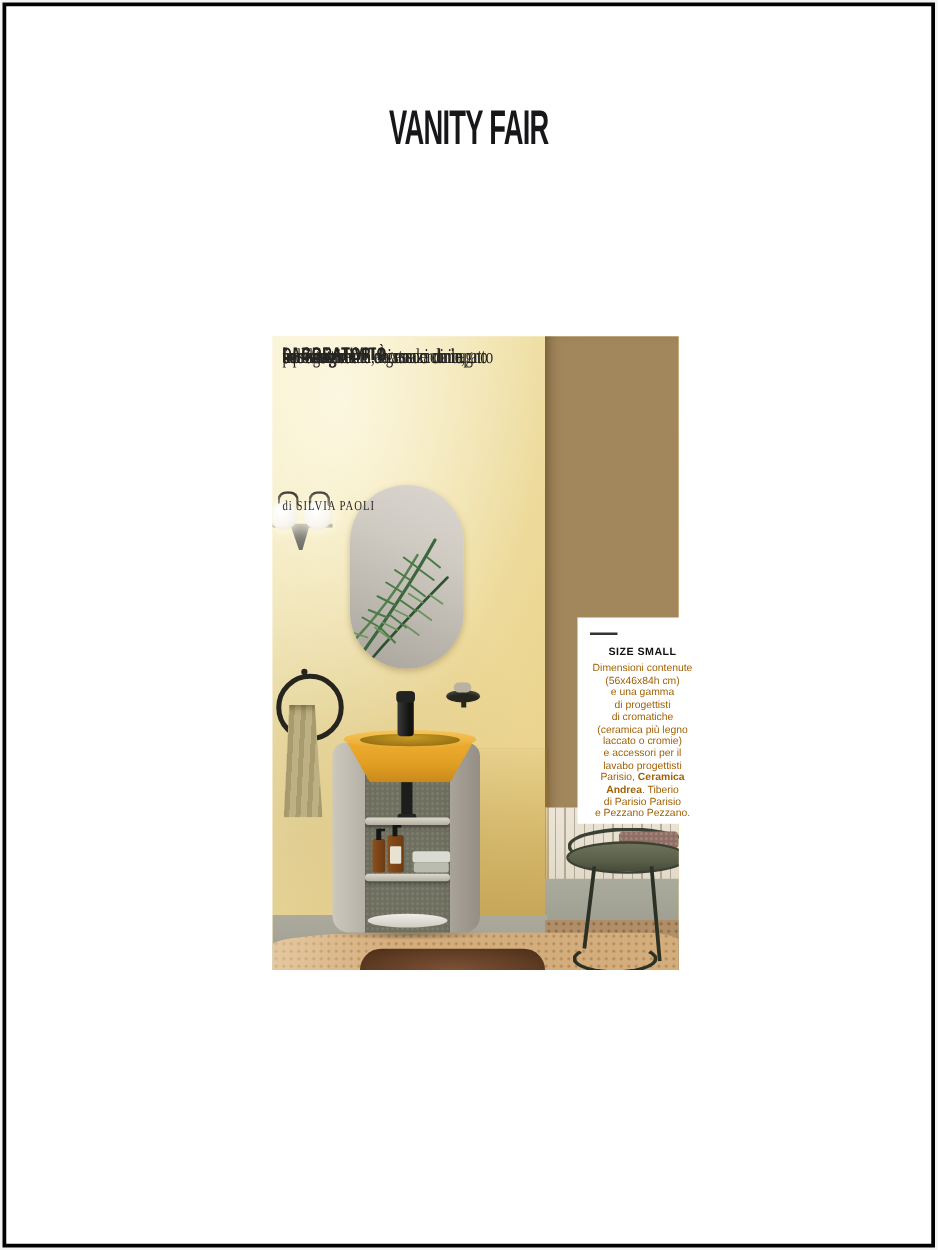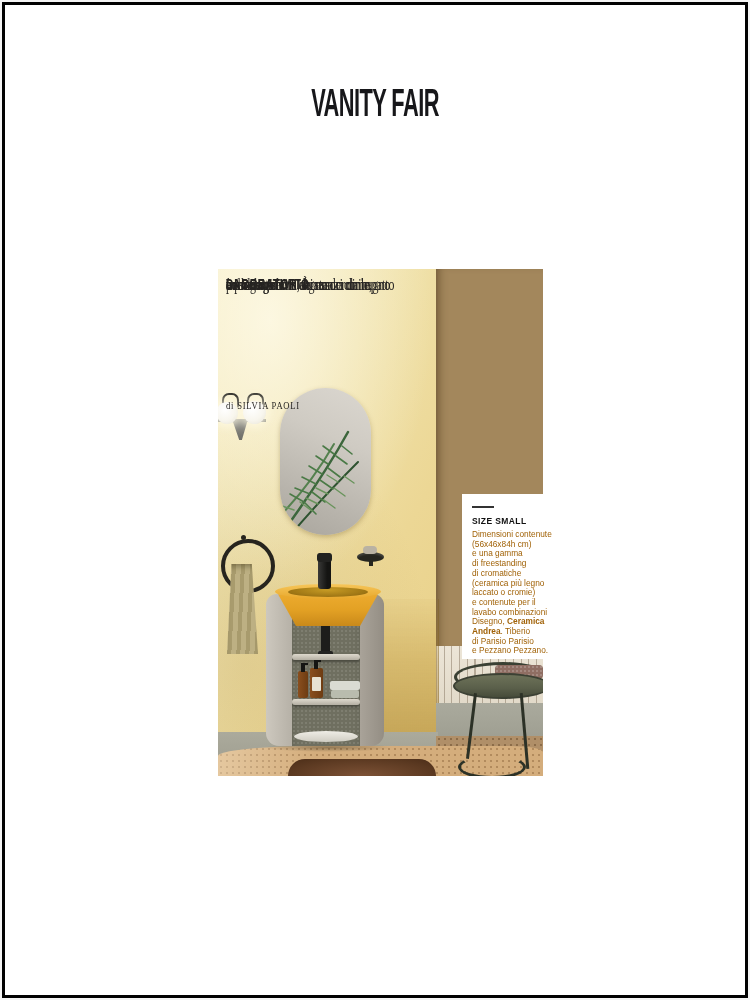--- a/index.html
+++ b/index.html
@@ -154,21 +154,21 @@
     font-family:"Liberation Serif",serif;font-size:17px;line-height:19.5px;
     transform:scaleX(.70);transform-origin:left top;}
   .intro .tline .b{font-family:"Liberation Sans",sans-serif;font-weight:700;
     font-size:14.5px;letter-spacing:1.2px;}
   .byline{left:8px;top:130px;white-space:nowrap;color:#2a2826;
     font-family:"Liberation Serif",serif;font-size:11px;letter-spacing:1px;
     transform:scaleX(.78);transform-origin:left top;}
   
   .sidebox{
     position:absolute;left:457px;top:489px;width:94px;height:165px;background:#ffffff;
-    padding:10px 0 0 10px;box-sizing:border-box;overflow:hidden;z-index:20;
+    padding:10px 0 0 10px;box-sizing:border-box;overflow:hidden;z-index:20;text-align:center;
   }
   .sidebox .dash{width:22px;height:2px;background:#333;margin:2px 0 8px 0;}
   .sidebox .title{font-weight:700;font-size:8.5px;letter-spacing:.4px;color:#111;}
   .side-body{margin-top:4px;color:#a16207;}
   .side-body .tline{white-space:nowrap;font-size:8.3px;line-height:9.7px;}
   .side-body .tline .b{font-weight:700;}
   
   .palm{left:-6px;top:22px;width:100px;height:130px;}
 </style>
 </head>
@@ -301,26 +301,26 @@
     <div class="byline">di SILVIA PAOLI</div>
   </div>
 
   <div class="sidebox">
     <div class="dash"></div>
     <div class="title">SIZE SMALL</div>
     <div class="side-body">
         <div class="tline"><span>Dimensioni contenute</span></div>
         <div class="tline"><span>(56x46x84h cm)</span></div>
         <div class="tline"><span>e una gamma</span></div>
-        <div class="tline"><span>di freestanding</span></div>
+        <div class="tline"><span>di progettisti</span></div>
         <div class="tline"><span>di cromatiche</span></div>
         <div class="tline"><span>(ceramica più legno</span></div>
         <div class="tline"><span>laccato o cromie)</span></div>
-        <div class="tline"><span>e contenute per il</span></div>
-        <div class="tline"><span>lavabo combinazioni</span></div>
-        <div class="tline"><span>Disegno, </span><span class="b">Ceramica</span></div>
+        <div class="tline"><span>e accessori per il</span></div>
+        <div class="tline"><span>lavabo progettisti</span></div>
+        <div class="tline"><span>Parisio, </span><span class="b">Ceramica</span></div>
         <div class="tline"><span class="b">Andrea</span><span>. Tiberio</span></div>
         <div class="tline"><span>di Parisio Parisio</span></div>
         <div class="tline"><span>e Pezzano Pezzano.</span></div>
       </div>
   </div>
 
 </div>
 
 </body></html>

